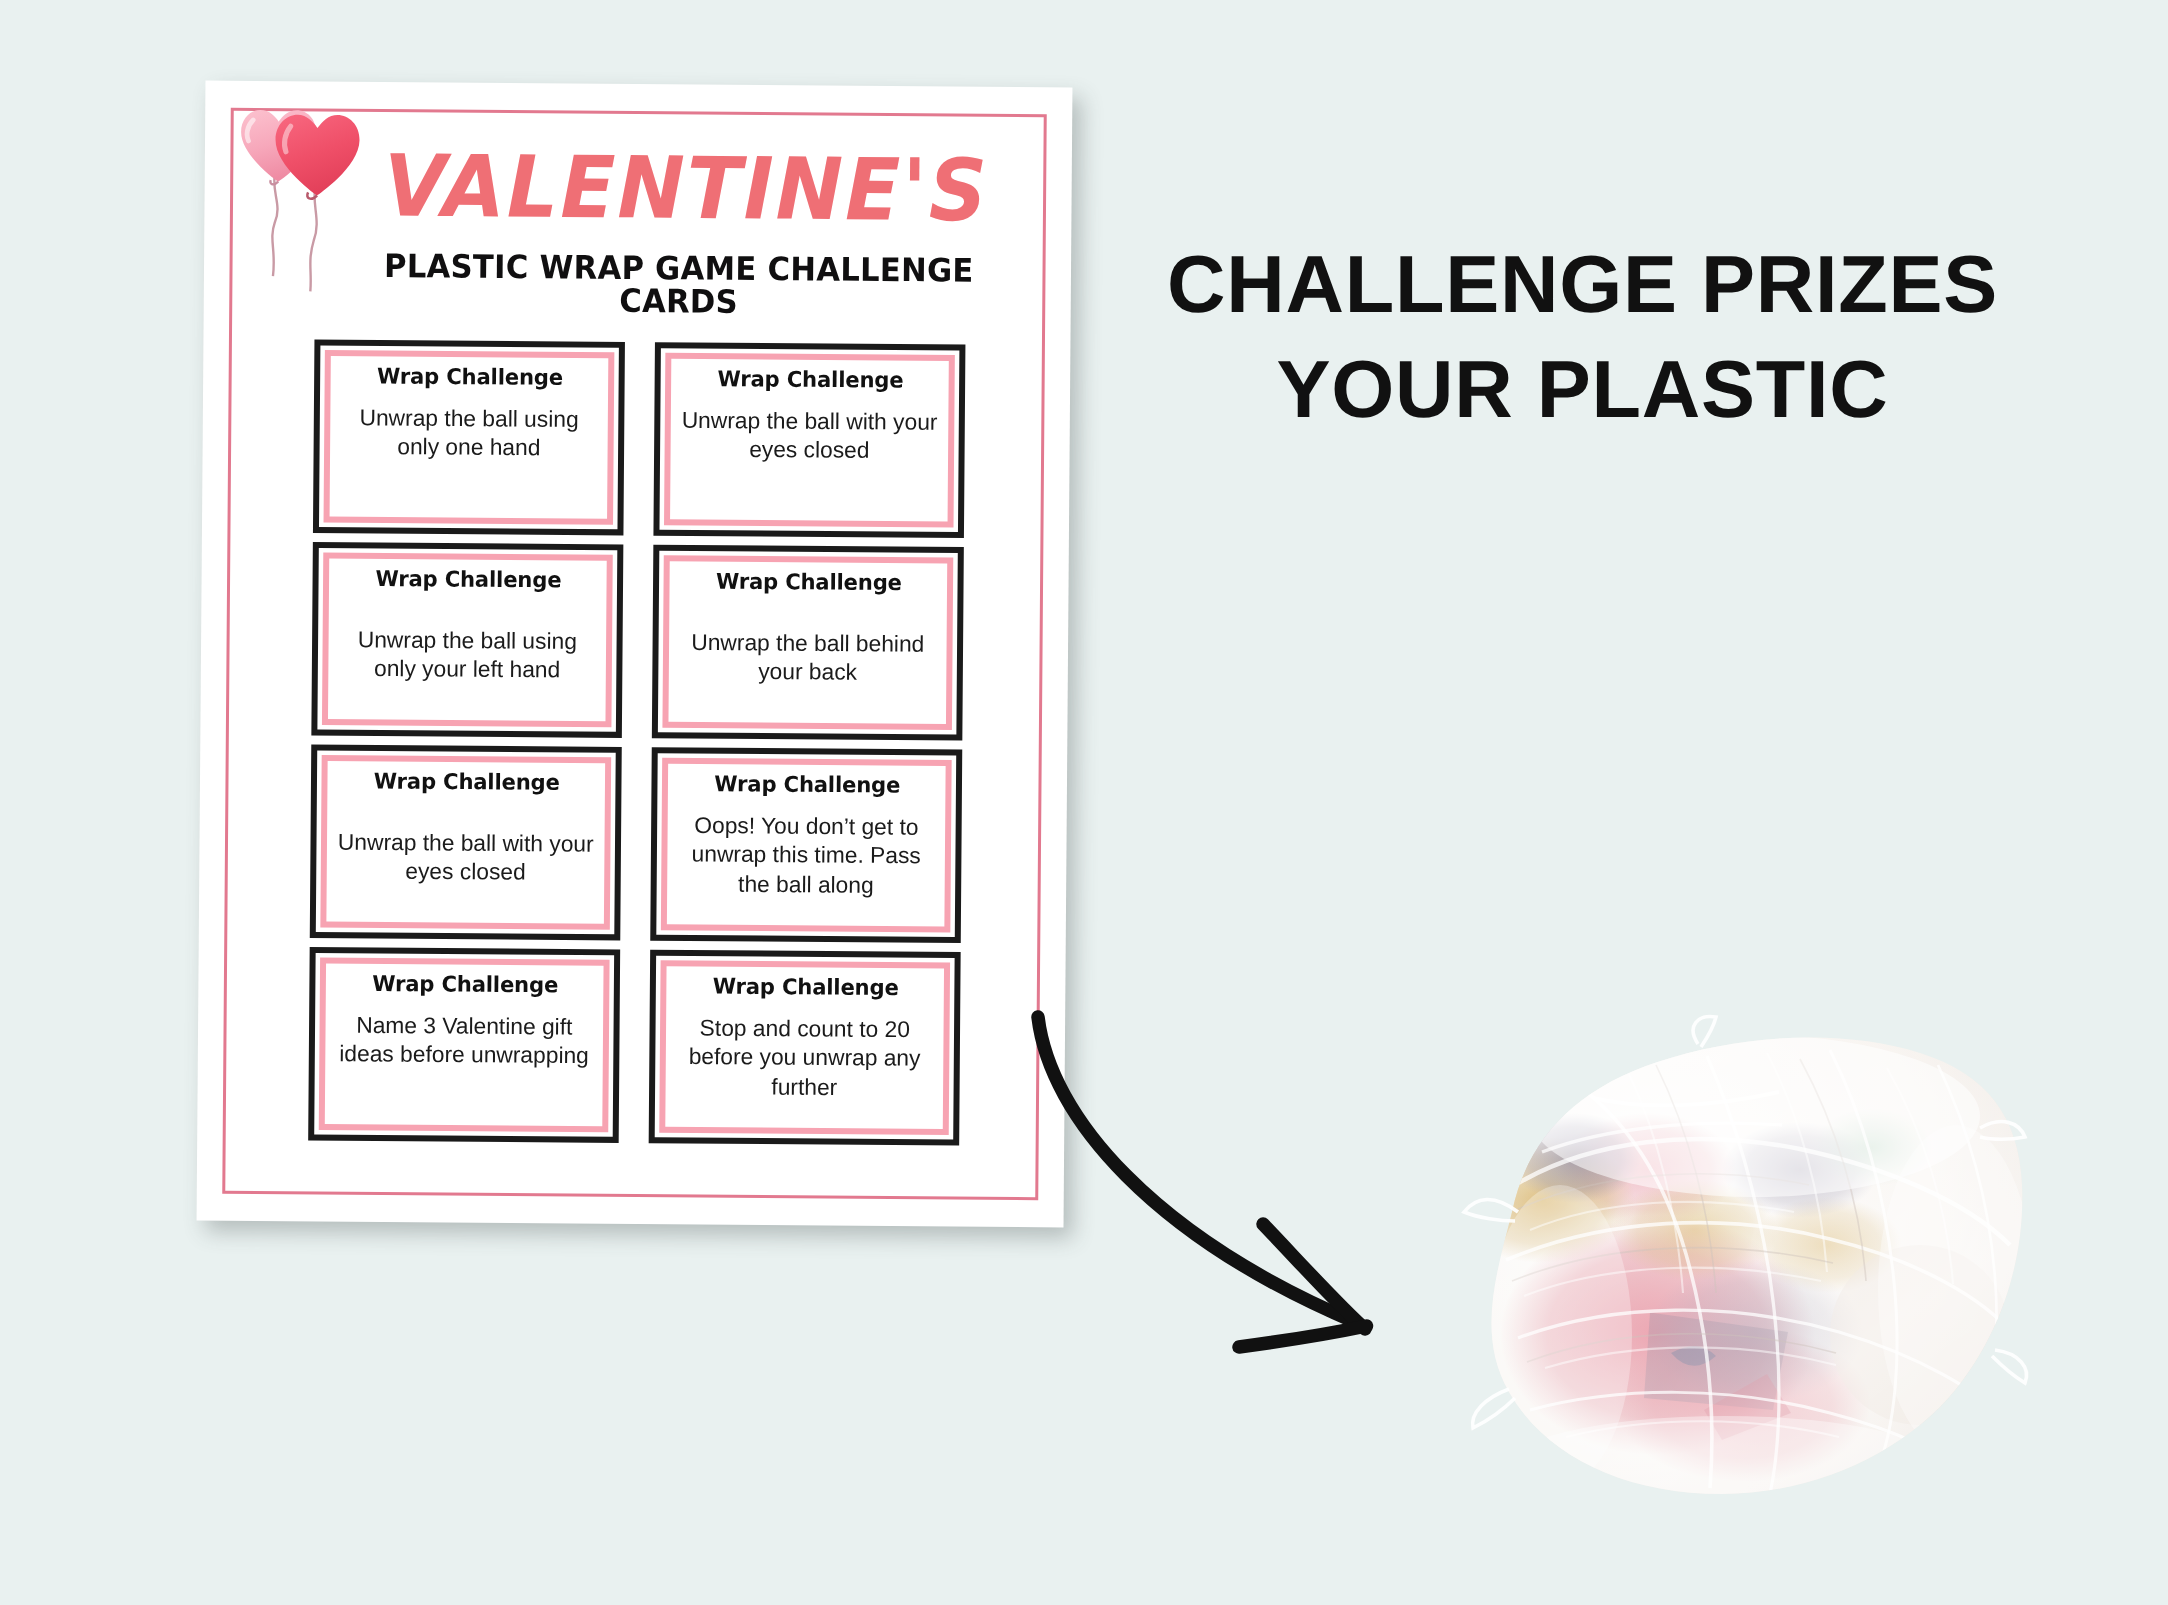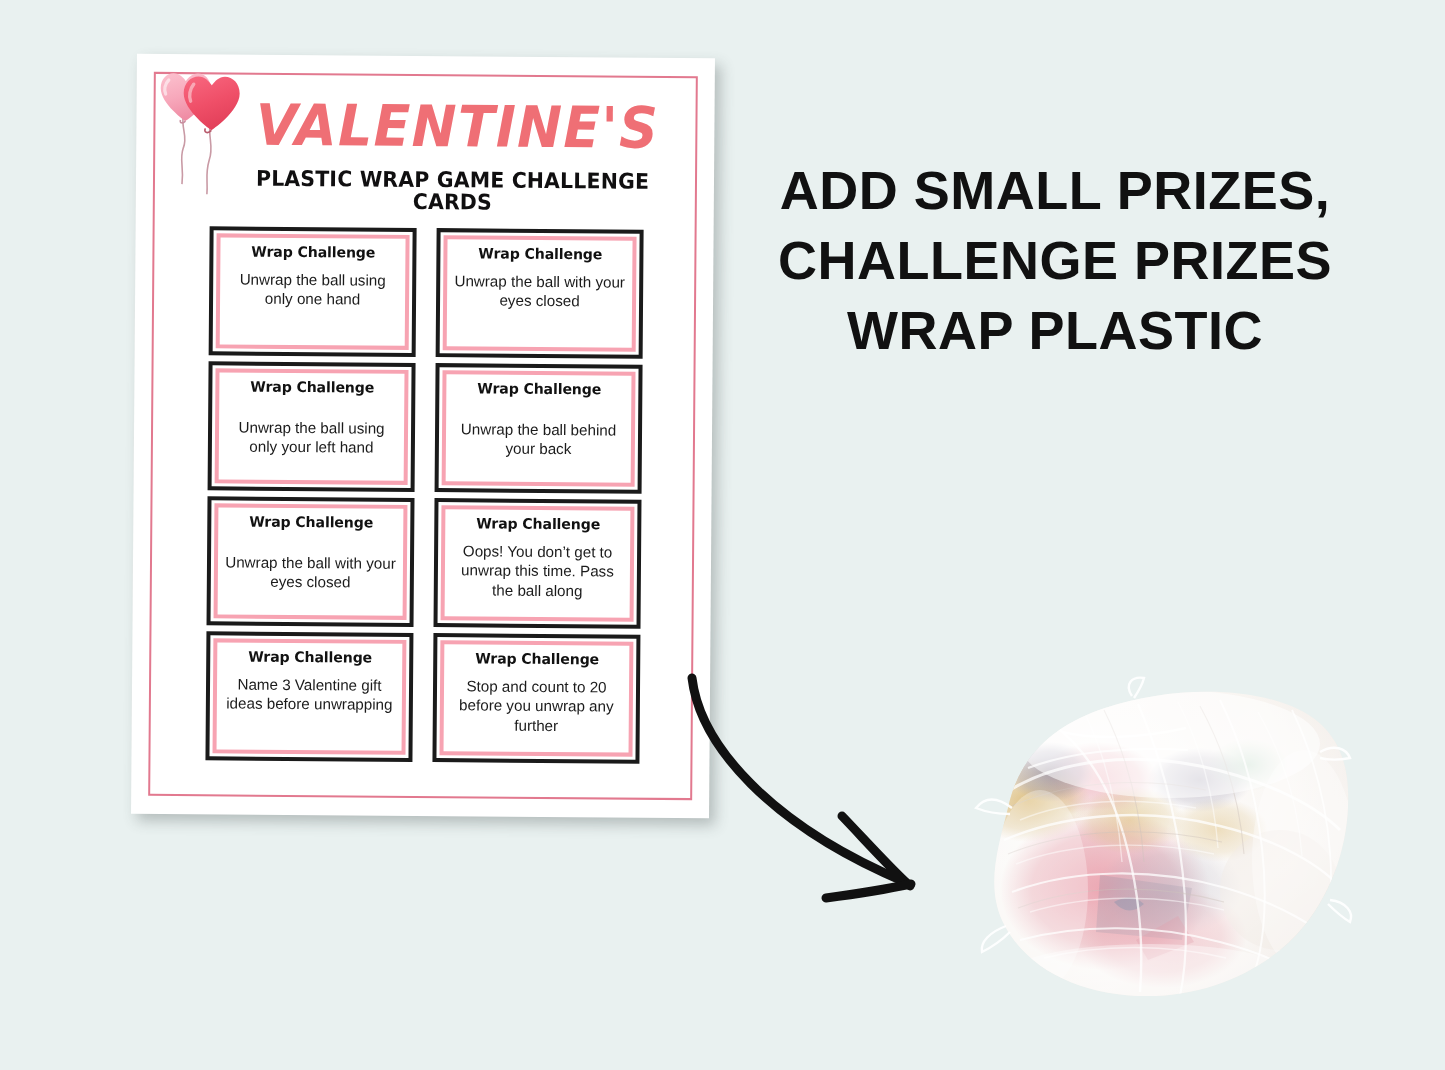--- a/index.html
+++ b/index.html
@@ -252,23 +252,22 @@
       <div class="challenge-card">
         <div class="card-pink-frame">
           <div class="card-heading">Wrap Challenge</div>
           <div class="card-body">Stop and count to 20 before you unwrap any further</div>
         </div>
       </div>
     </div>
 </div>
 
 <div id="headline">
-    <span class="hl-line">ADD SMALL PRIZES,</span>
     <span class="hl-line">CHALLENGE PRIZES</span>
-    <span class="hl-line">WRAP PLASTIC</span>
+    <span class="hl-line">YOUR PLASTIC</span>
   </div>
 
 <div id="curved-arrow">
   <svg width="290" height="270" viewBox="0 0 290 270" xmlns="http://www.w3.org/2000/svg">
     <path d="M32 28 C 40 95, 110 175, 245 232" stroke="#111111" stroke-width="9" fill="none" stroke-linecap="round"></path>
     <path d="M182 166 C 205 190, 232 220, 250 236" stroke="#111111" stroke-width="9" fill="none" stroke-linecap="round"></path>
     <path d="M166 248 C 196 244, 232 238, 251 234" stroke="#111111" stroke-width="9" fill="none" stroke-linecap="round"></path>
   </svg>
 </div>
 

